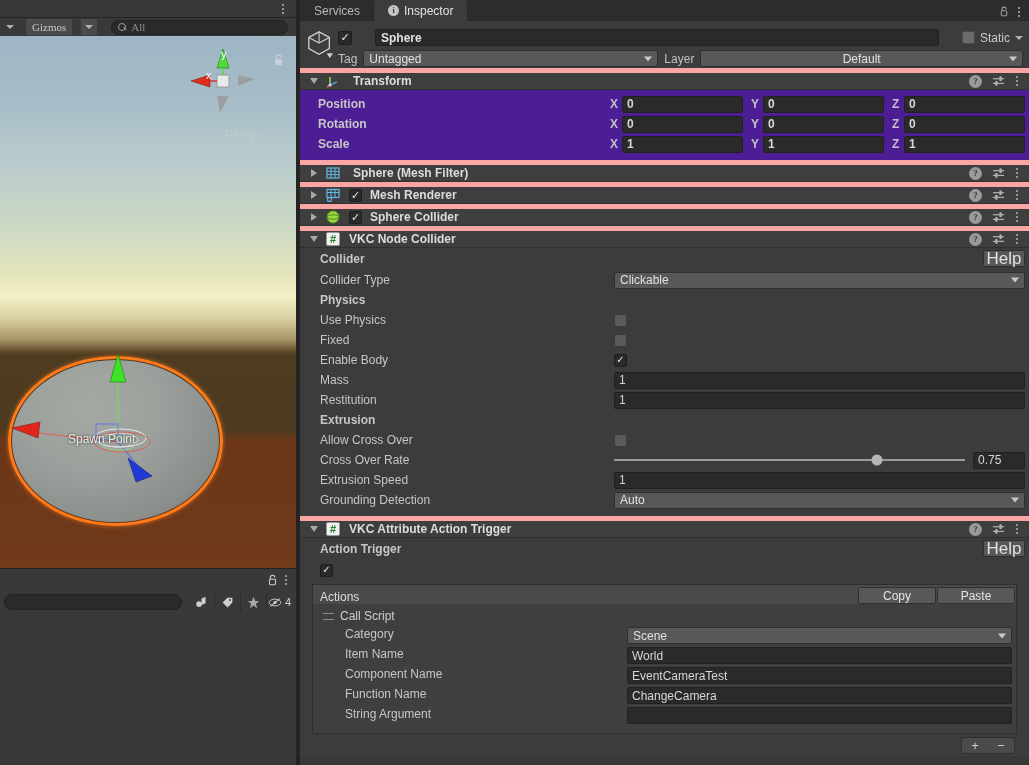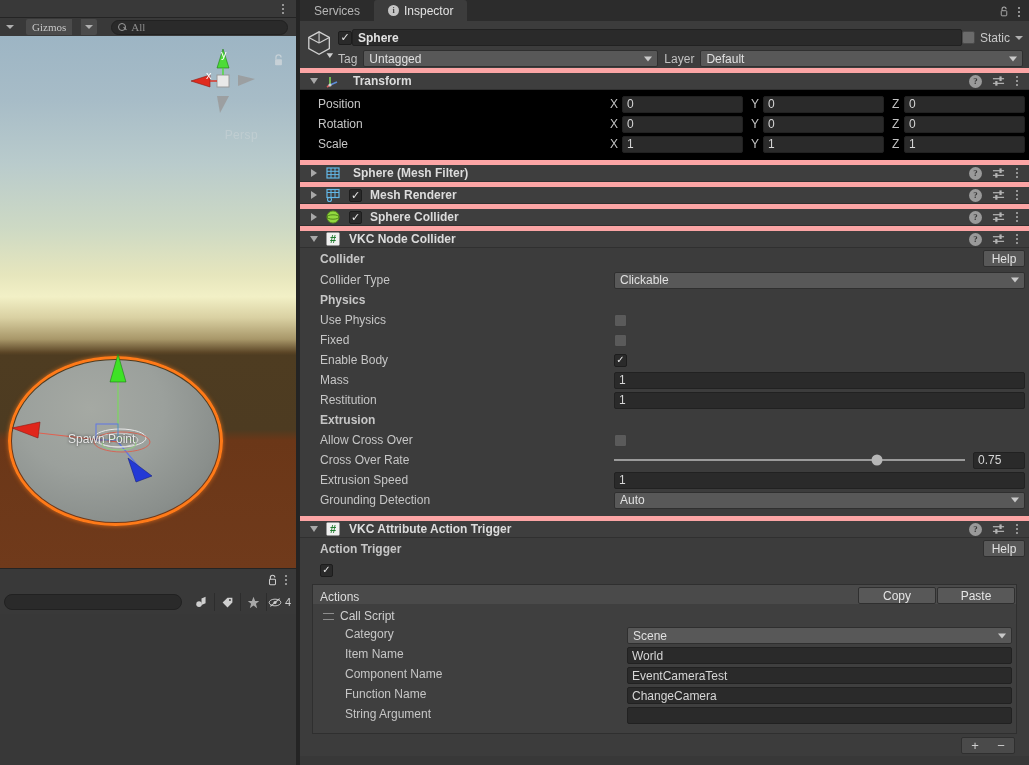--- a/index.html
+++ b/index.html
@@ -127,21 +127,21 @@
   }
   .lock-small { width: 10px; height: 11px; opacity: .8; }
 
   
   .obj-header {
     height: 47px; background: #3c3c3c; display:flex; align-items:flex-start;
     padding: 6px 2px 0 6px; position: relative;
   }
   .cube-ico { width: 28px; height: 30px; margin-right: 4px; margin-top: 2px; position:relative; }
   .hdr-right { flex:1; display:flex; flex-direction: column; gap: 4px; padding-top: 2px;}
-  .hdr-row1 { display:flex; align-items:center; gap: 0; }
+  .hdr-row1 { display:flex; align-items:center; gap: 23px; }
   .cb {
     width: 14px; height: 14px; background: #2a2a2a; border: 1px solid #1d1d1d; border-radius: 2px;
     display:flex; align-items:center; justify-content:center; flex: 0 0 auto;
   }
   .cb.checked::after {
     content: "\2713"; color: #e8e8e8; font-size: 11px; line-height: 1;
   }
   .name-field {
     flex: 1; height: 17px; background: #2a2a2a; border: 1px solid #212121; border-radius: 2px;
     display:flex; align-items:center; padding: 0 5px; color: #e2e2e2; font-weight: bold; font-size: 12px;
@@ -154,21 +154,21 @@
   .dropdown {
     height: 17px; background: #585858; border: 1px solid #2f2f2f; border-radius: 2px;
     display:flex; align-items:center; padding: 0 5px; color: #e0e0e0; font-size: 12px;
     position: relative;
   }
   .dropdown .dd-caret {
     position:absolute; right: 5px; top: 50%; transform: translateY(-50%);
     width:0;height:0;border-left:4px solid transparent;border-right:4px solid transparent;border-top:5px solid #c9c9c9;
   }
   .tag-dd { width: 295px; }
-  .layer-dd { flex: 1; }
+  .layer-dd { flex: 1; justify-content: center; }
 
   
   .comp-header {
     height: 22px; background: #3e3e3e; display:flex; align-items:center;
     padding-left: 8px; gap: 6px; border-top: 5px solid #fca5a5; border-bottom: 1px solid #303030;
     position: relative;
   }
   .foldout { width: 11px; display:flex; align-items:center; justify-content:center; }
   .fold-right { width:0;height:0;border-top:4px solid transparent;border-bottom:4px solid transparent;border-left:6px solid #a8a8a8; }
   .fold-down { width:0;height:0;border-left:4px solid transparent;border-right:4px solid transparent;border-top:6px solid #a8a8a8; }
@@ -179,42 +179,42 @@
   .q-ico {
     width: 13px; height: 13px; border-radius: 50%; background: #9a9a9a; color: #3a3a3a;
     font-size: 9px; font-weight: bold; display:flex;align-items:center;justify-content:center;
     font-family:"Liberation Serif", serif;
   }
   .sliders-ico { width: 13px; height: 13px; position: relative; }
   .kebab-ico { width: 4px; height: 13px; display:flex; flex-direction:column; align-items:center; justify-content:center; gap:2px; }
   .kebab-ico i { width: 2px; height: 2px; background: #b4b4b4; border-radius: 50%; }
 
   
-  .body { background: #000000; padding: 4px 0 6px 0; }
+  .body { background: #4c1d95; padding: 4px 0 6px 0; font-weight: bold; }
   .prow { display:flex; align-items:center; height: 20px; padding-left: 18px; }
   .prow .plabel { width: 290px; color: #c6c6c6; font-size: 12px; }
   .vec { display:flex; align-items:center; gap: 0; flex:1; padding-right: 4px;}
   .vcomp { display:flex; align-items:center; flex:1; }
   .vcomp .ax { width: 14px; text-align: left; color: #c2c2c2; font-size: 12px; padding-left: 2px;}
   .field {
     flex: 1; height: 17px; background: #2a2a2a; border: 1px solid #212121; border-radius: 2px;
     display:flex; align-items:center; padding: 0 4px; color: #d6d6d6; font-size: 12px;
   }
   .vcomp + .vcomp { margin-left: 6px; }
 
   
   .sec-title { color: #e0e0e0; font-weight: bold; font-size: 12px; }
   .vkc-body { background: #3c3c3c; }
   .vrow { display:flex; align-items:center; height: 20px; padding-left: 20px; position: relative; }
   .vrow .vlabel { width: 294px; color: #c6c6c6; font-size: 12px; }
   .vrow.header-row { height: 22px; }
   .help-btn {
     position:absolute; right: 4px; top: 2px; height: 17px; min-width: 42px;
     background: #585858; border: 1px solid #2f2f2f; border-radius: 2px;
-    display:flex; align-items:center; justify-content:center; color: #e0e0e0; font-size: 12px;
+    display:flex; align-items:center; justify-content:center; color: #e0e0e0; font-size: 17px;
   }
   .full-dd { flex:1; margin-right: 4px; }
   .full-field { flex: 1; margin-right: 4px; }
   .cb-sm {
     width: 13px; height: 13px; background: #5a5a5a; border: 1px solid #3b3b3b; border-radius: 2px;
   }
   .cb-sm.checked {
     background: #2a2a2a; border: 1px solid #1d1d1d;
     display:flex; align-items:center; justify-content:center;
   }

